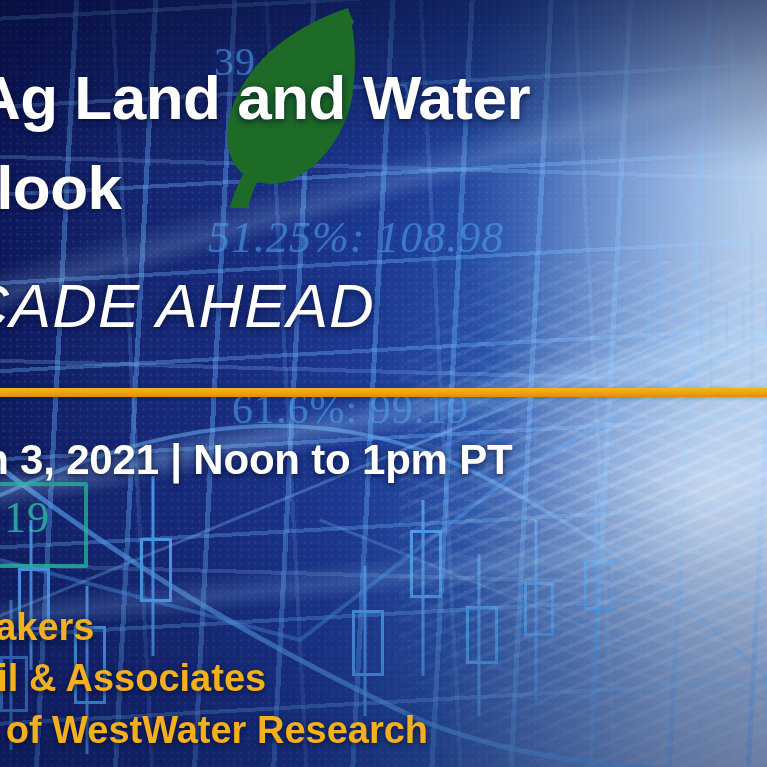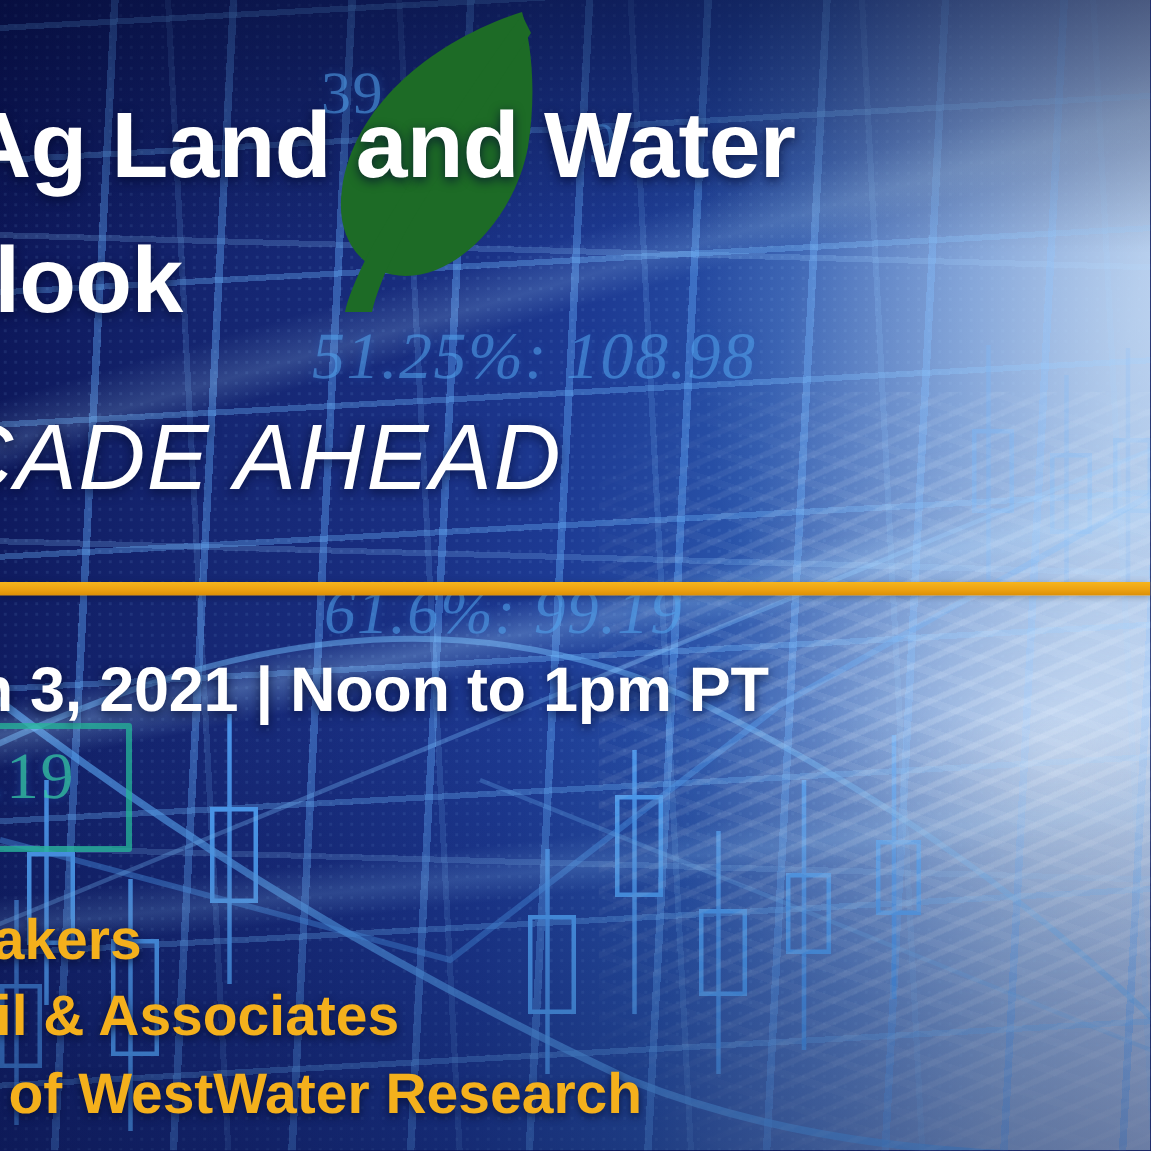--- a/index.html
+++ b/index.html
@@ -228,21 +228,21 @@
   </svg>
 
   <div class="layer streaks"></div>
   <div class="layer glow-right"></div>
   <div class="layer wave"></div>
   <div class="layer bg-vshade"></div>
 
   <div class="ghostnum" style="left:214px;top:38px;font-size:40px;">39</div>
   <div class="ghostnum" style="left:392px;top:74px;font-size:38px;opacity:.5;">9</div>
   <div class="ghostnum" style="left:208px;top:212px;font-size:44px;font-style:italic;">51.25%: 108.98</div>
-  <div class="ghostnum" style="left:216px;top:385px;font-size:42px;font-style:italic;">61.6%: 99.19</div>
+  <div class="ghostnum" style="left:232px;top:385px;font-size:42px;">61.6%: 99.19</div>
   <div class="tealbox" style="left:-40px;top:482px;width:120px;height:78px;"></div>
   <div class="ghostnum ghost-teal" style="left:-8px;top:492px;font-size:44px;">.19</div>
 
   <svg id="leaf" viewBox="0 0 172 208">
     <path d="M152 6 C 96 24 40 66 32 124 C 28 152 40 170 56 178 C 96 196 146 150 156 96 C 162 58 158 26 152 6 Z" fill="#1d6b26"></path>
     <path d="M152 8 C 120 52 86 104 58 152 C 44 176 36 196 34 206 L 52 206 C 56 188 68 162 84 136 C 106 100 134 56 158 20 Z" fill="#1d6b26"></path>
   </svg>
 
   <div class="title" id="title-line1">Ag Land and Water</div>
   <div class="title" id="title-line2">tlook</div>

